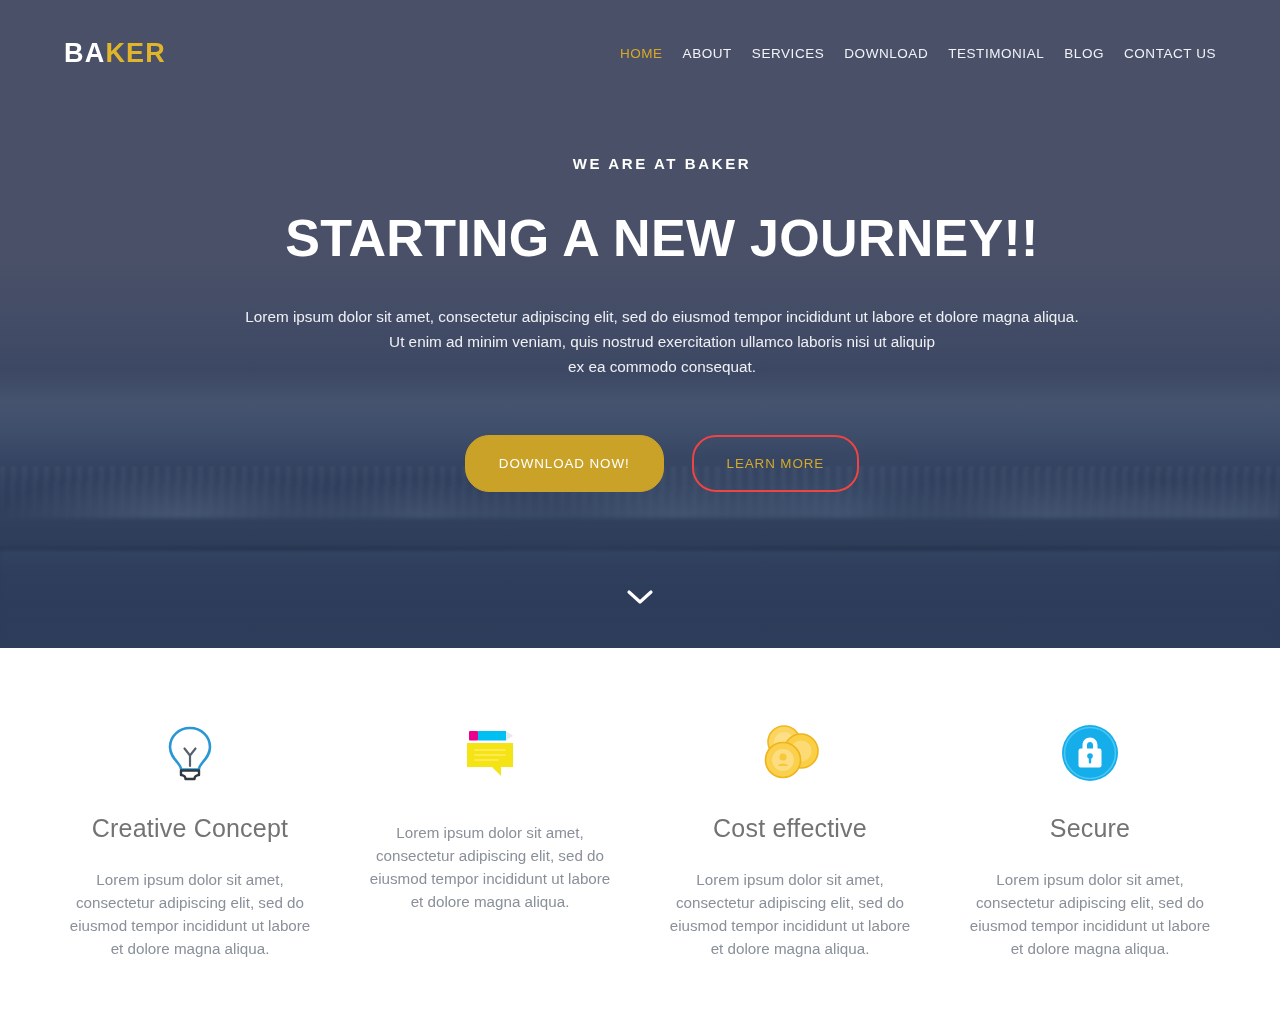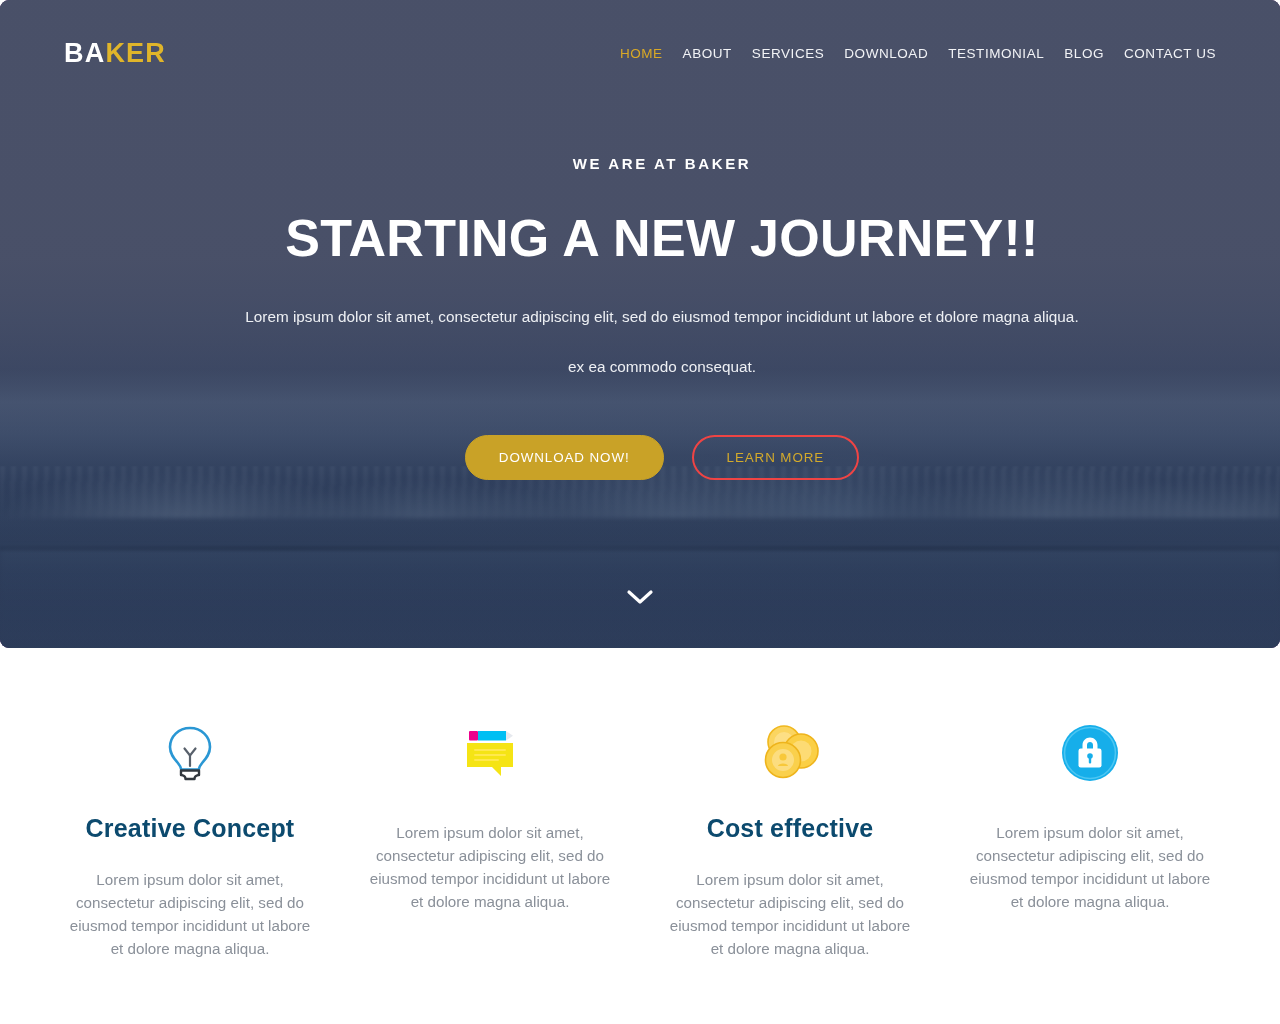--- a/index.html
+++ b/index.html
@@ -12,21 +12,20 @@
     font-family: "Liberation Sans", sans-serif;
   }
 
   
   .hero {
     position: relative;
     width: 1280px;
     height: 648px;
     overflow: hidden;
     background: #701a75;
-    border-radius: 9px;
   }
 
   
   .hero-photo {
     position: absolute;
     inset: 0;
     background:
       
       linear-gradient(180deg,
         rgba(255,255,255,0.00) 74%,
@@ -203,21 +202,21 @@
     margin-top: 56px;
     display: flex;
     justify-content: center;
     gap: 28px;
   }
 
   .btn {
     display: inline-flex;
     align-items: center;
     justify-content: center;
-    height: 45px;
+    height: 57px;
     border-radius: 24px;
     font-size: 13.4px;
     letter-spacing: .9px;
     cursor: pointer;
     text-decoration: none;
   }
   .btn-primary {
     background: #c9a227;
     color: #ffffff;
     border: 1px solid #c9a227;
@@ -258,22 +257,22 @@
   .feature-icon {
     height: 86px;
     display: flex;
     align-items: center;
     justify-content: center;
   }
 
   .feature-title {
     margin-top: 18px;
     font-size: 25px;
-    font-weight: 700;
-    color: #0c4a6e;
+    font-weight: 400;
+    color: #737373;
     letter-spacing: .2px;
   }
 
   .feature-text {
     margin-top: 25px;
     font-size: 15.2px;
     line-height: 23px;
     color: #8a9099;
   }
 </style>
@@ -319,21 +318,21 @@
       </li>
     </ul>
   </nav>
 
   <div class="hero-content">
     <div class="hero-eyebrow">WE ARE AT BAKER</div>
     <h1 class="hero-title">STARTING A NEW JOURNEY!!</h1>
 
     <p class="hero-text">
       <span>Lorem ipsum dolor sit amet, consectetur adipiscing elit, sed do eiusmod tempor incididunt ut labore et dolore magna aliqua.</span><br>
-      <br>
+      <span>Ut enim ad minim veniam, quis nostrud exercitation ullamco laboris nisi ut aliquip</span><br>
       <span>ex ea commodo consequat.</span>
     </p>
 
     <div class="hero-buttons">
       <a class="btn btn-primary" href="#">DOWNLOAD NOW!</a>
       <a class="btn btn-outline" href="#">LEARN MORE</a>
     </div>
   </div>
 
   <div class="scroll-chevron">
@@ -398,16 +397,17 @@
     <div class="feature-icon">
       <svg width="62" height="62" viewBox="0 0 62 62">
         <circle cx="31" cy="31" r="28" fill="#16aeea"></circle>
         <circle cx="31" cy="31" r="25.5" fill="none" stroke="#4cc6f2" stroke-width="1.6"></circle>
         <path d="M23.5 23 C23.5 18.8 26.8 15.5 31 15.5 C35.2 15.5 38.5 18.8 38.5 23 L38.5 27 L34 27 L34 23 C34 21.3 32.7 20 31 20 C29.3 20 28 21.3 28 23 L28 27 L23.5 27 Z" fill="#ffffff"></path>
         <rect x="19.5" y="26.5" width="23" height="19" rx="2.2" fill="#ffffff"></rect>
         <circle cx="31" cy="34" r="2.8" fill="#16aeea"></circle>
         <rect x="29.8" y="34" width="2.4" height="7.5" rx="1.1" fill="#16aeea"></rect>
       </svg>
     </div>
+    <h3 class="feature-title">Secure</h3>
     <p class="feature-text">Lorem ipsum dolor sit amet, consectetur adipiscing elit, sed do eiusmod tempor incididunt ut labore et dolore magna aliqua.</p>
   </div>
 
 </section>
 
 </body></html>

